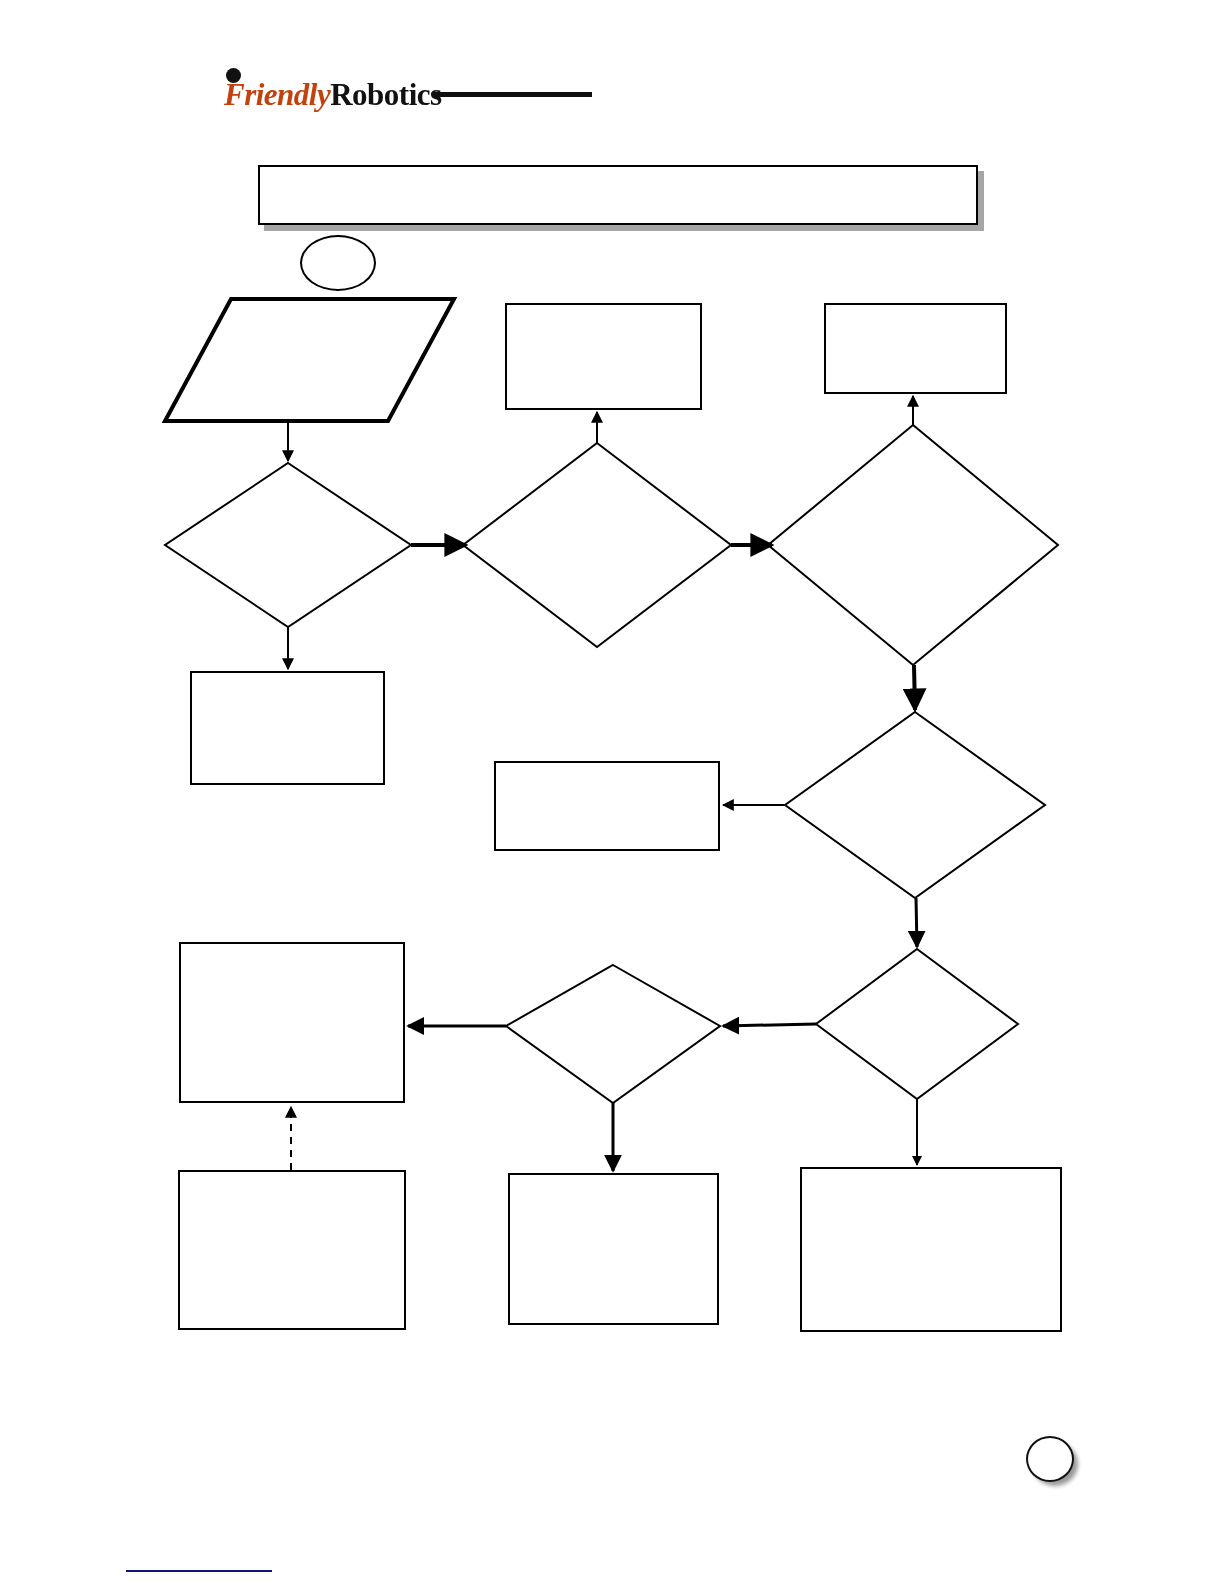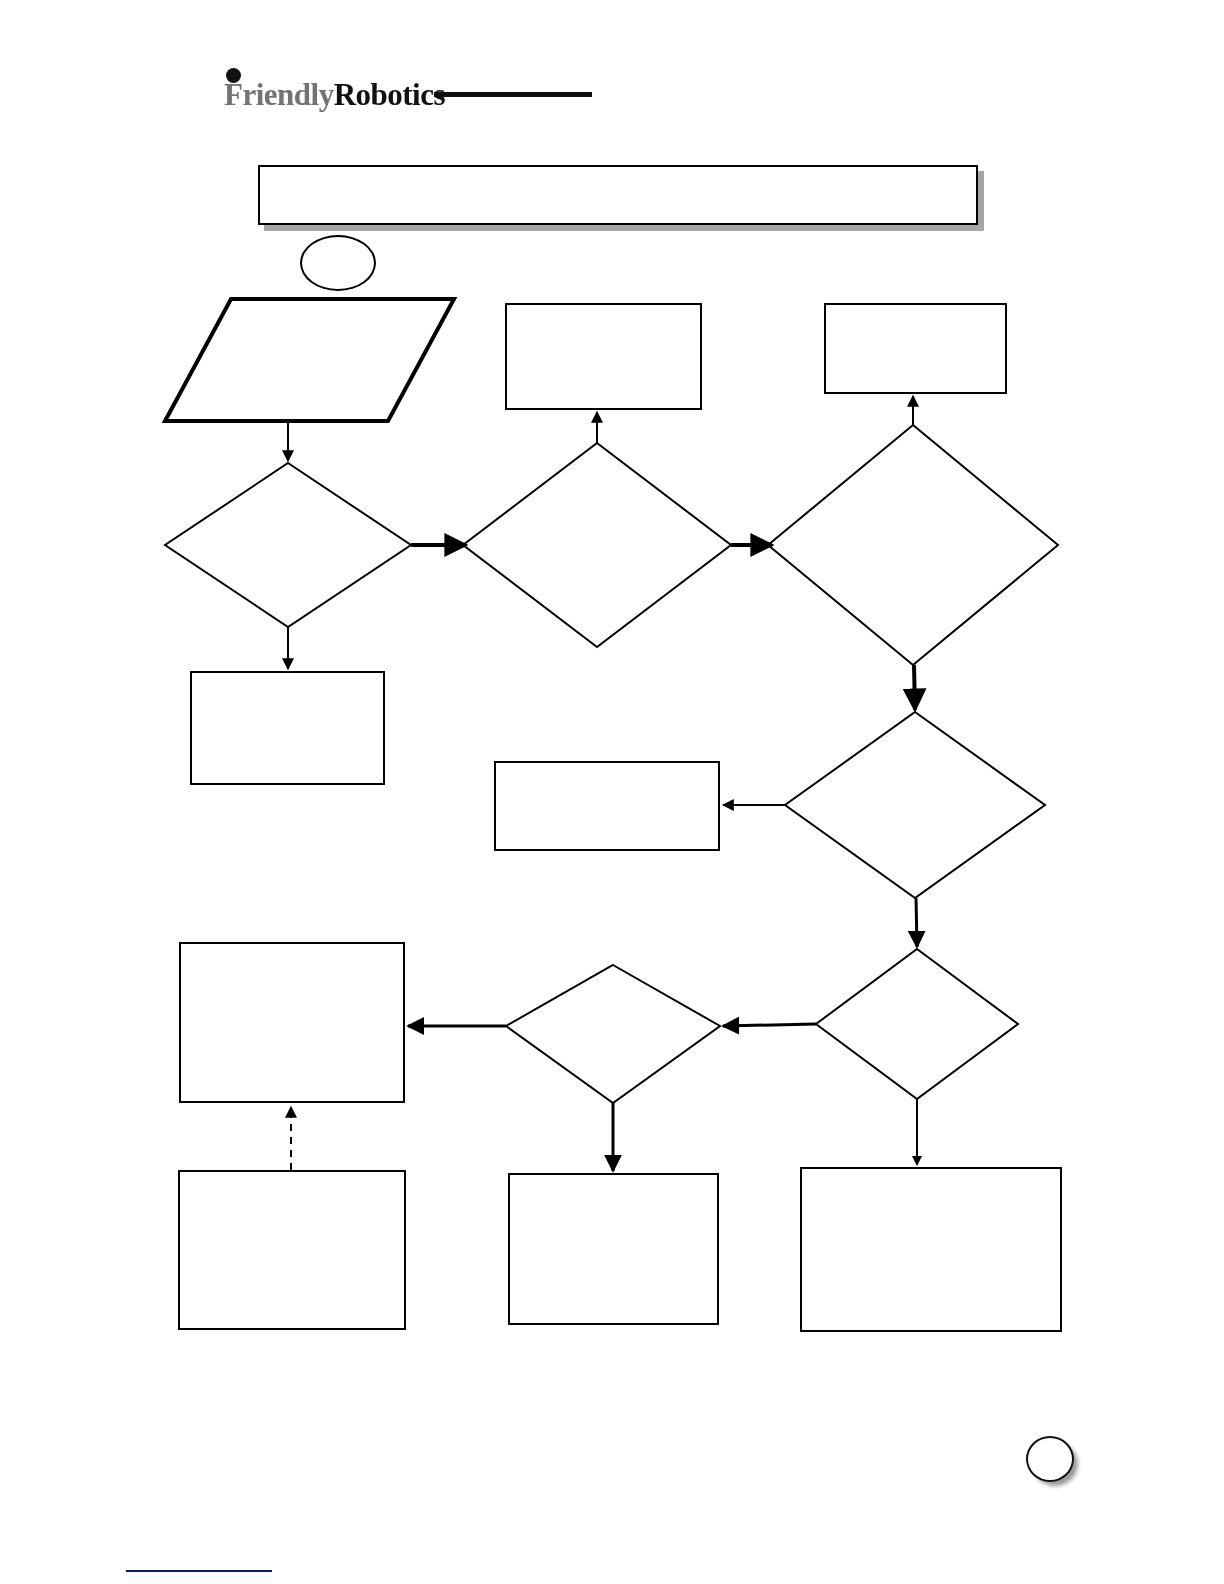--- a/index.html
+++ b/index.html
@@ -38,21 +38,21 @@
   .logo-text {
     position: absolute;
     left: 0px;
     top: 13px;
     font-family: "Liberation Serif", serif;
     font-weight: bold;
     font-size: 31px;
     letter-spacing: -0.5px;
     line-height: 1;
   }
-  .logo-friendly { color: #737373; }
+  .logo-friendly { color: #c2410c; font-style: italic; }
   .logo-robotics { color: #111111; }
   .logo-rule {
     position: absolute;
     left: 434px;
     top: 92px;
     width: 158px;
     height: 5px;
     background: #111111;
   }
 

